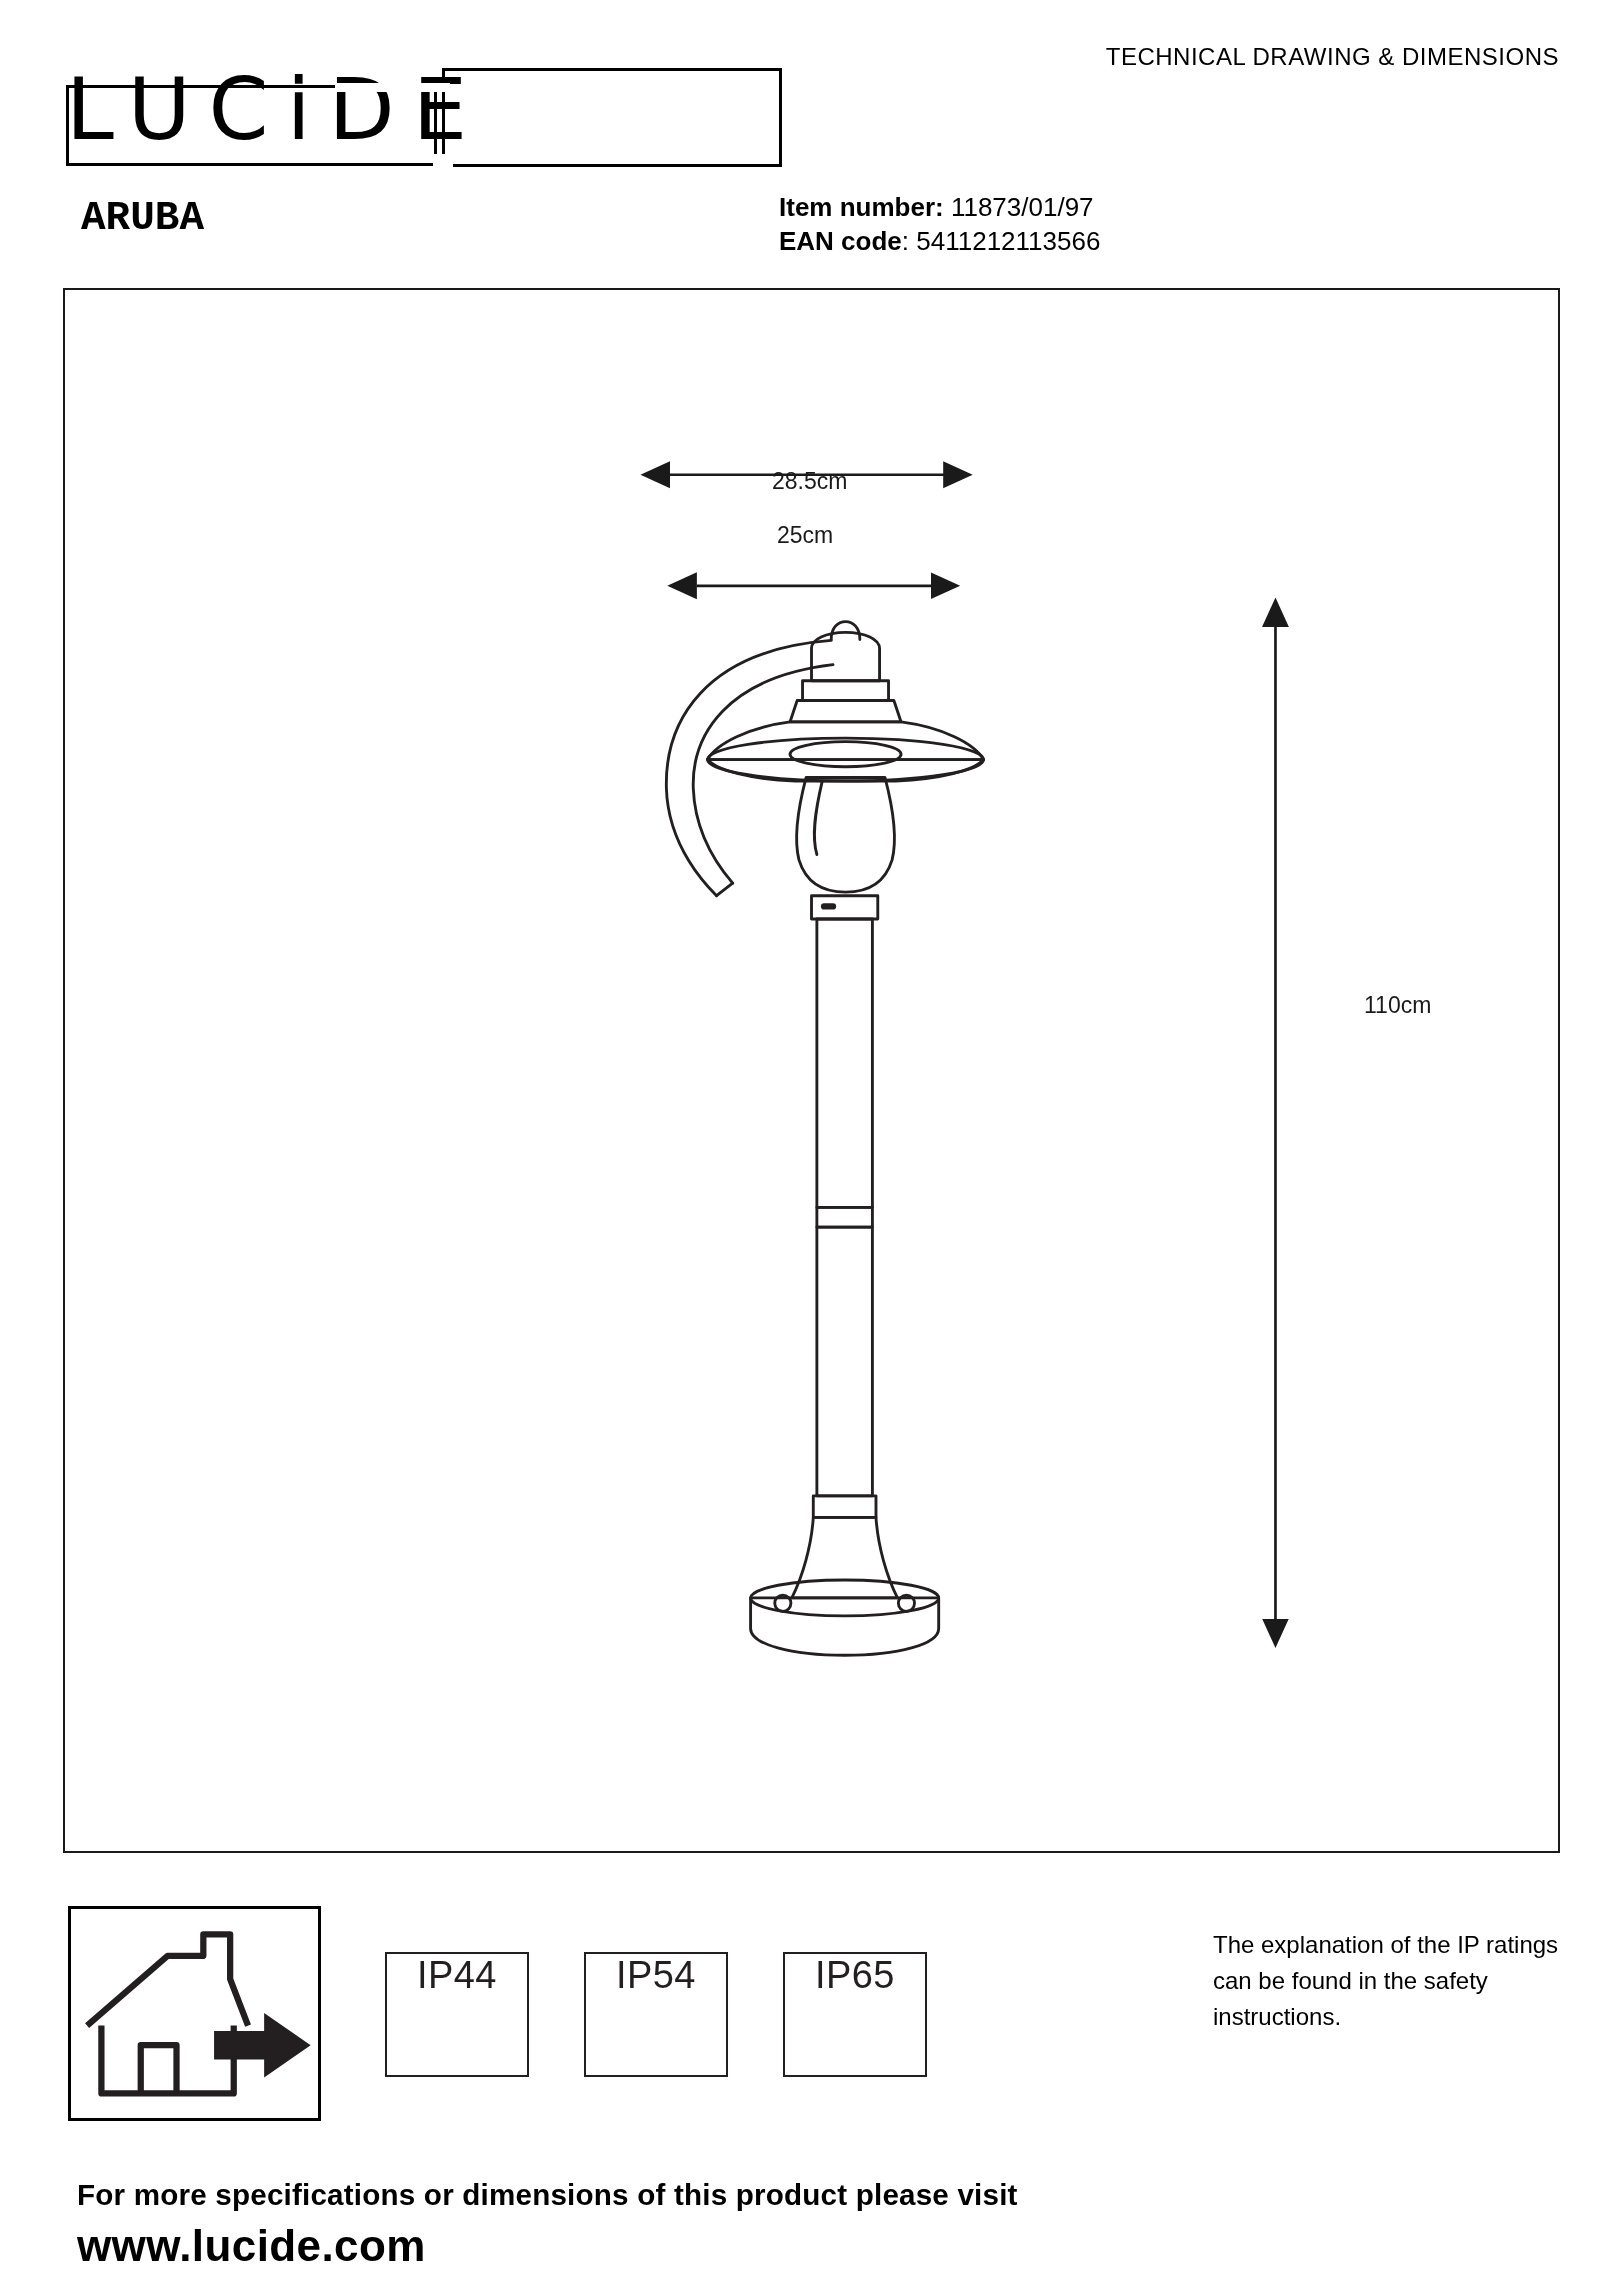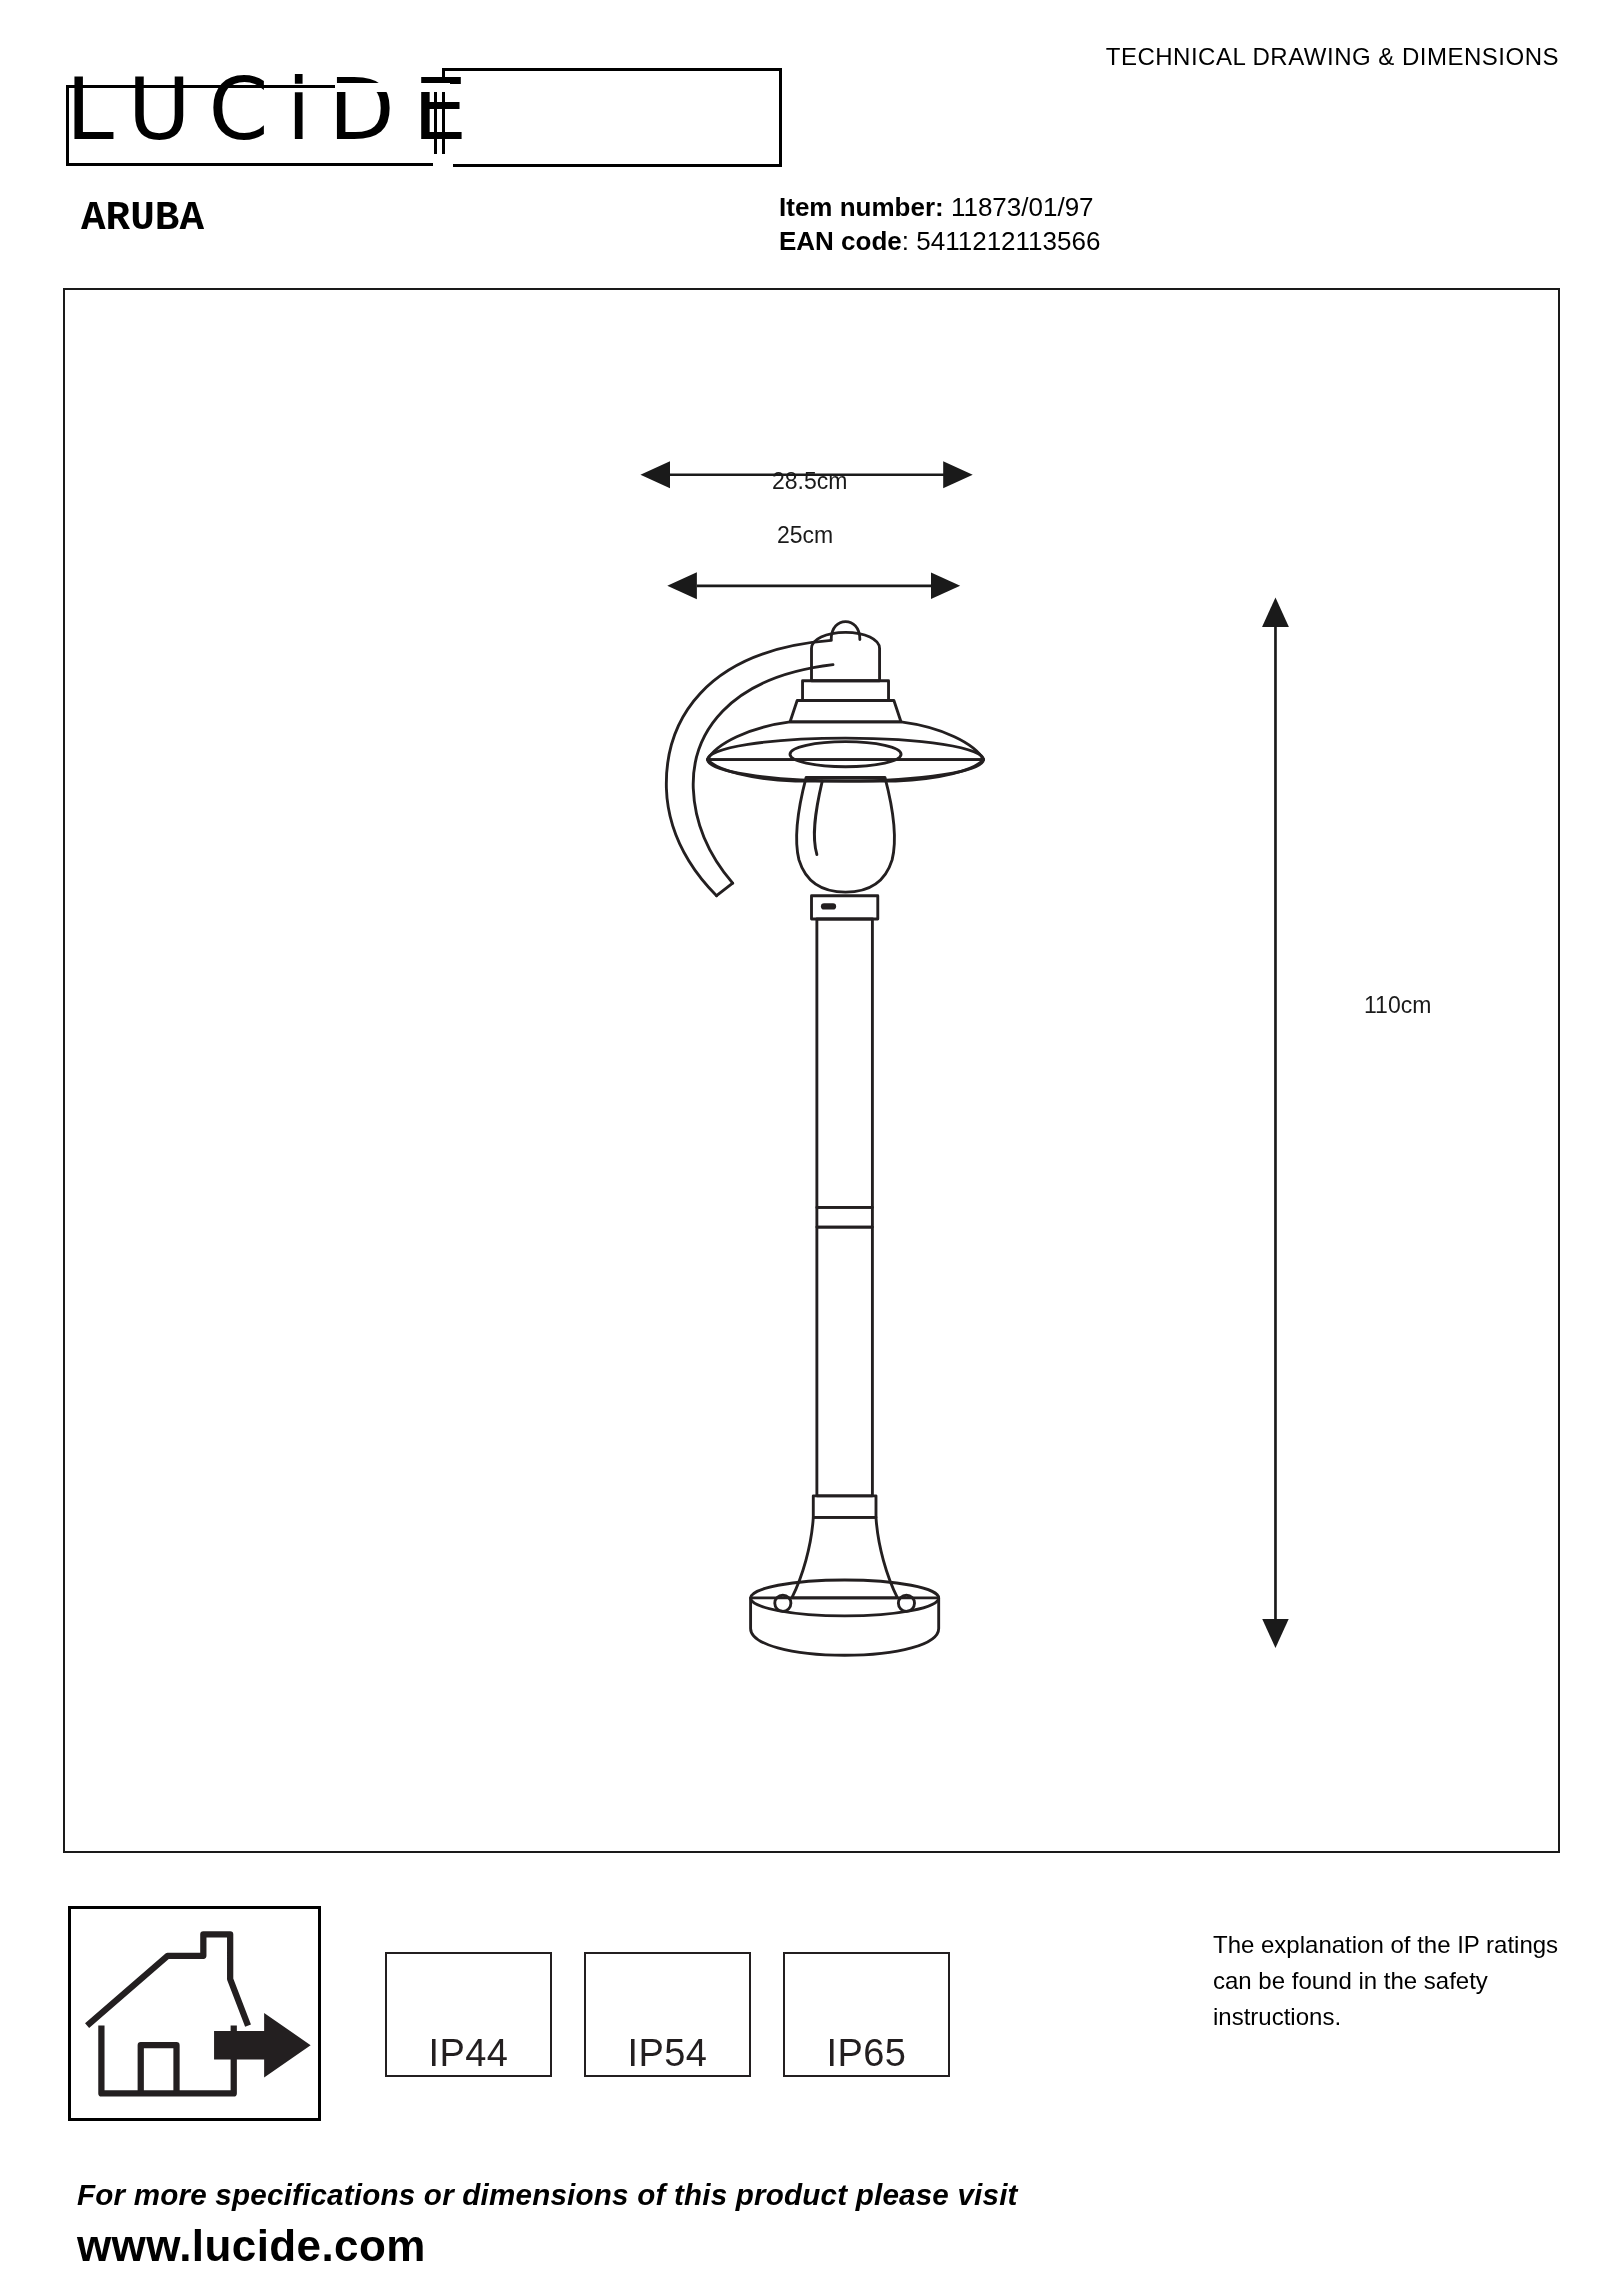--- a/index.html
+++ b/index.html
@@ -141,26 +141,26 @@
     left: 68px;
     top: 1906px;
     width: 253px;
     height: 215px;
     border: 3.6px solid #000;
     box-sizing: border-box;
   }
   .ip-box {
     position: absolute;
     top: 1952px;
-    width: 167px;
+    width: 144px;
     height: 125px;
     border: 2.7px solid #231f20;
     box-sizing: border-box;
     display: flex;
-    align-items: flex-end;
+    align-items: flex-start;
     justify-content: center;
     font-size: 38px;
     color: #231f20;
     letter-spacing: 0.4px;
   }
   .ip1 { left: 385px; }
   .ip2 { left: 584px; }
   .ip3 { left: 783px; }
   .ip4 { left: 982px; }
 
@@ -175,21 +175,20 @@
   }
 
   
   .footer-line1 {
     position: absolute;
     left: 77px;
     top: 2178px;
     font-size: 29.6px;
     font-weight: bold;
     letter-spacing: 0.2px;
-    font-style: italic;
   }
   .footer-line2 {
     position: absolute;
     left: 77px;
     top: 2221px;
     font-size: 44px;
     font-weight: bold;
     letter-spacing: 0.4px;
   }
 </style>

